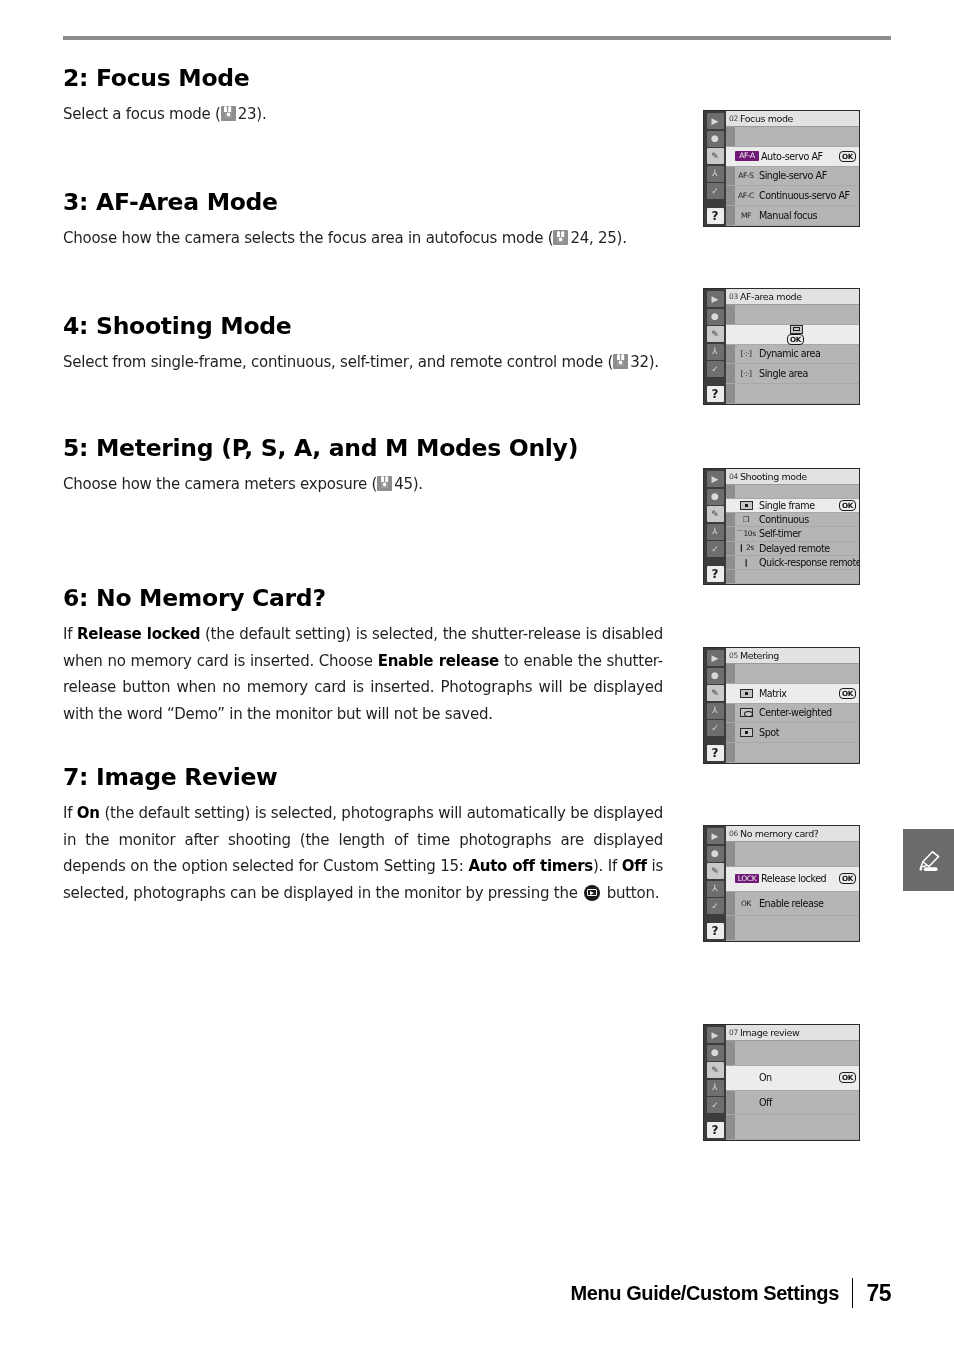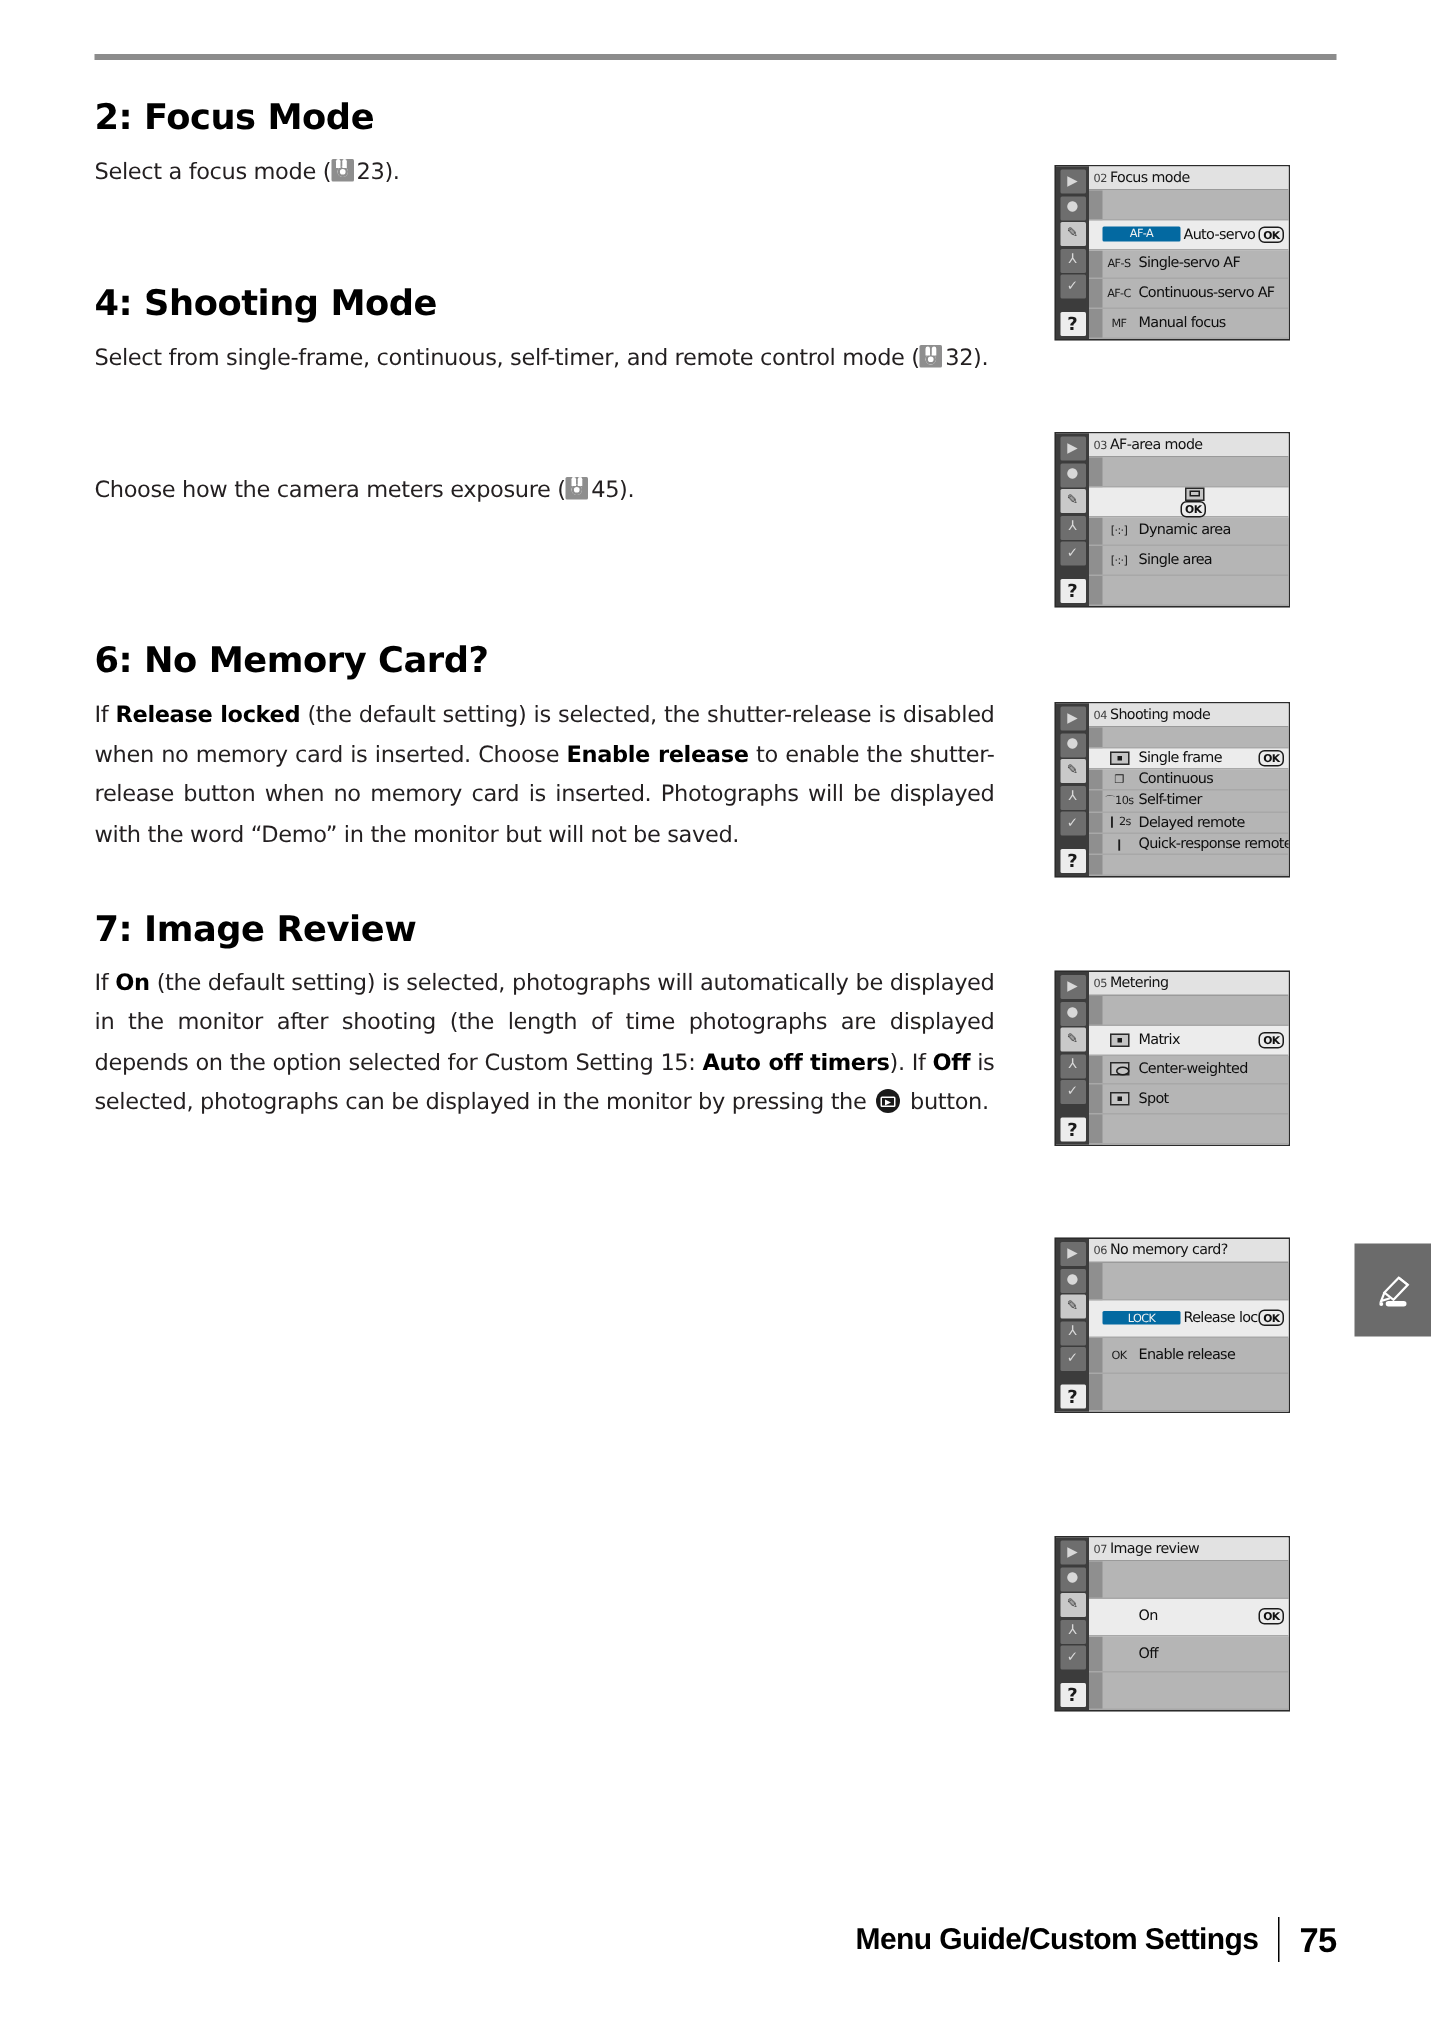--- a/index.html
+++ b/index.html
@@ -239,23 +239,23 @@
     flex: 0 0 auto;
     min-width: 22px;
     text-align: center;
     font-size: 7.5px;
     letter-spacing: -0.4px;
     margin-right: 2px;
     color: #1b1b1b;
     line-height: 1;
   }
   .row .badge.boxed {
-    background: #0369a1;
+    background: #701a75;
     color: #f2f2f2;
-    padding: 1px 15px;
+    padding: 1px 1px;
     border-radius: 1px;
   }
   .row .label {
     font-size: 9.6px;
     letter-spacing: -0.45px;
     white-space: nowrap;
     color: #0d0d0d;
     flex: 1;
     min-width: 0;
     overflow: hidden;
@@ -365,27 +365,32 @@
 
   <div class="top-rule"></div>
 
   <div class="text-col">
 
     <div class="section" style="margin-bottom:63px;">
       <h2 class="sec-title">2: Focus Mode</h2>
       <p class="sec-body nojust"><span>Select a focus mode (</span><span class="ref-icon"></span><span>23).</span></p>
     </div>
 
+    <div class="section" style="margin-bottom:62px;">
+      <h2 class="sec-title">3: AF-Area Mode</h2>
+      <p class="sec-body"><span>Choose how the camera selects the focus area in autofocus mode (</span><span class="ref-icon"></span><span>24, 25).</span></p>
+    </div>
 
     <div class="section" style="margin-bottom:61px;">
       <h2 class="sec-title">4: Shooting Mode</h2>
       <p class="sec-body"><span>Select from single-frame, continuous, self-timer, and remote control mode (</span><span class="ref-icon"></span><span>32).</span></p>
     </div>
 
     <div class="section" style="margin-bottom:89px;">
+      <h2 class="sec-title">5: Metering (P, S, A, and M Modes Only)</h2>
       <p class="sec-body nojust"><span>Choose how the camera meters exposure (</span><span class="ref-icon"></span><span>45).</span></p>
     </div>
 
     <div class="section" style="margin-bottom:38px;">
       <h2 class="sec-title">6: No Memory Card?</h2>
       <p class="sec-body" id="body-no-memory-card"><span>If </span><b class="kw">Release locked</b><span> (the default setting) is selected, the shutter-release is disabled when no memory card is inserted.  Choose </span><b class="kw">Enable release</b><span> to enable the shutter-release button when no memory card is inserted.  Photographs will be displayed with the word “Demo” in the monitor but will not be saved.</span></p>
     </div>
 
     <div class="section">
       <h2 class="sec-title">7: Image Review</h2>

